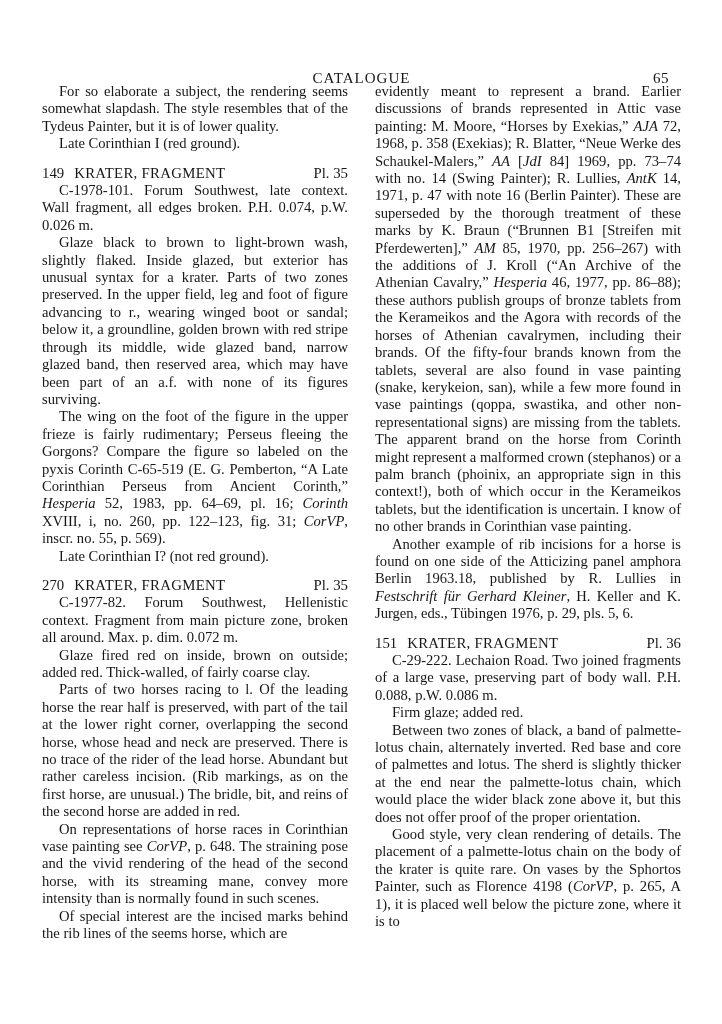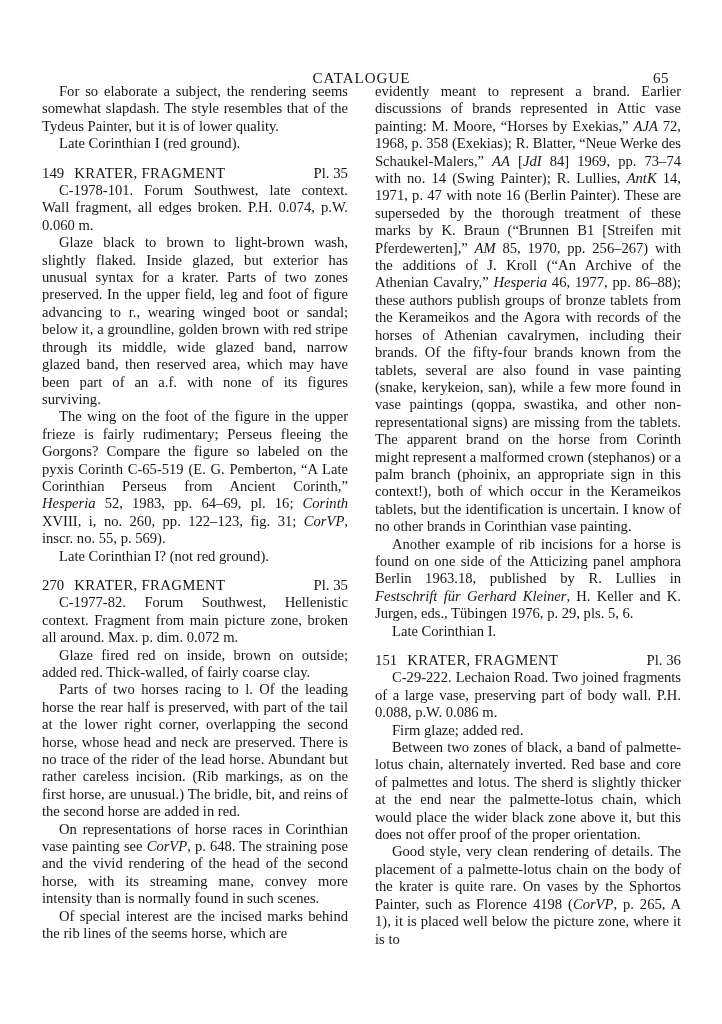--- a/index.html
+++ b/index.html
@@ -72,38 +72,37 @@
     <span class="page-number">65</span>
   </div>
   <div class="columns">
     <div class="column">
         <p class="para indent"><span>For so elaborate a subject, the rendering seems somewhat slapdash. The style resembles that of the Tydeus Painter, but it is of lower quality.</span></p>
         <p class="para indent"><span>Late Corinthian I (red ground).</span></p>
         <div class="entry-heading">
           <span><span class="entry-num">149</span><span class="entry-title">KRATER, FRAGMENT</span></span>
           <span class="entry-plate">Pl. 35</span>
         </div>
-        <p class="para indent"><span>C-1978-101. Forum Southwest, late context. Wall fragment, all edges broken. P.H. 0.074, p.W. 0.060 m.</span></p>
+        <p class="para indent"><span>C-1978-101. Forum Southwest, late context. Wall fragment, all edges broken. P.H. 0.074, p.W. 0.026 m.</span></p>
         <p class="para indent"><span>Glaze black to brown to light-brown wash, slightly flaked. Inside glazed, but exterior has unusual syntax for a krater. Parts of two zones preserved. In the upper field, leg and foot of figure advancing to r., wearing winged boot or sandal; below it, a groundline, golden brown with red stripe through its middle, wide glazed band, narrow glazed band, then reserved area, which may have been part of an a.f. with none of its figures surviving.</span></p>
         <p class="para indent"><span>The wing on the foot of the figure in the upper frieze is fairly rudimentary; Perseus fleeing the Gorgons? Compare the figure so labeled on the pyxis Corinth C-65-519 (E. G. Pemberton, “A Late Corinthian Perseus from Ancient Corinth,” </span><i>Hesperia</i><span> 52, 1983, pp. 64–69, pl. 16; </span><i>Corinth</i><span> XVIII, i, no. 260, pp. 122–123, fig. 31; </span><i>CorVP</i><span>, inscr. no. 55, p. 569).</span></p>
         <p class="para indent"><span>Late Corinthian I? (not red ground).</span></p>
         <div class="entry-heading">
           <span><span class="entry-num">270</span><span class="entry-title">KRATER, FRAGMENT</span></span>
           <span class="entry-plate">Pl. 35</span>
         </div>
         <p class="para indent"><span>C-1977-82. Forum Southwest, Hellenistic context. Fragment from main picture zone, broken all around. Max. p. dim. 0.072 m.</span></p>
         <p class="para indent"><span>Glaze fired red on inside, brown on outside; added red. Thick-walled, of fairly coarse clay.</span></p>
         <p class="para indent"><span>Parts of two horses racing to l. Of the leading horse the rear half is preserved, with part of the tail at the lower right corner, overlapping the second horse, whose head and neck are preserved. There is no trace of the rider of the lead horse. Abundant but rather careless incision. (Rib markings, as on the first horse, are unusual.) The bridle, bit, and reins of the second horse are added in red.</span></p>
         <p class="para indent"><span>On representations of horse races in Corinthian vase painting see </span><i>CorVP</i><span>, p. 648. The straining pose and the vivid rendering of the head of the second horse, with its streaming mane, convey more intensity than is normally found in such scenes.</span></p>
         <p class="para indent"><span>Of special interest are the incised marks behind the rib lines of the seems horse, which are</span></p>
       </div>
     <div class="column">
         <p class="para"><span>evidently meant to represent a brand. Earlier discussions of brands represented in Attic vase painting: M. Moore, “Horses by Exekias,” </span><i>AJA</i><span> 72, 1968, p. 358 (Exekias); R. Blatter, “Neue Werke des Schaukel-Malers,” </span><i>AA</i><span> [</span><i>JdI</i><span> 84] 1969, pp. 73–74 with no. 14 (Swing Painter); R. Lullies, </span><i>AntK</i><span> 14, 1971, p. 47 with note 16 (Berlin Painter). These are superseded by the thorough treatment of these marks by K. Braun (“Brunnen B1 [Streifen mit Pferdewerten],” </span><i>AM</i><span> 85, 1970, pp. 256–267) with the additions of J. Kroll (“An Archive of the Athenian Cavalry,” </span><i>Hesperia</i><span> 46, 1977, pp. 86–88); these authors publish groups of bronze tablets from the Kerameikos and the Agora with records of the horses of Athenian cavalrymen, including their brands. Of the fifty-four brands known from the tablets, several are also found in vase painting (snake, kerykeion, san), while a few more found in vase paintings (qoppa, swastika, and other non-representational signs) are missing from the tablets. The apparent brand on the horse from Corinth might represent a malformed crown (stephanos) or a palm branch (phoinix, an appropriate sign in this context!), both of which occur in the Kerameikos tablets, but the identification is uncertain. I know of no other brands in Corinthian vase painting.</span></p>
         <p class="para indent"><span>Another example of rib incisions for a horse is found on one side of the Atticizing panel amphora Berlin 1963.18, published by R. Lullies in </span><i>Festschrift für Gerhard Kleiner</i><span>, H. Keller and K. Jurgen, eds., Tübingen 1976, p. 29, pls. 5, 6.</span></p>
-        <p class="para indent"><span>Late Corinthian I.</span></p>
         <div class="entry-heading">
           <span><span class="entry-num">151</span><span class="entry-title">KRATER, FRAGMENT</span></span>
           <span class="entry-plate">Pl. 36</span>
         </div>
         <p class="para indent"><span>C-29-222. Lechaion Road. Two joined fragments of a large vase, preserving part of body wall. P.H. 0.088, p.W. 0.086 m.</span></p>
         <p class="para indent"><span>Firm glaze; added red.</span></p>
         <p class="para indent"><span>Between two zones of black, a band of palmette-lotus chain, alternately inverted. Red base and core of palmettes and lotus. The sherd is slightly thicker at the end near the palmette-lotus chain, which would place the wider black zone above it, but this does not offer proof of the proper orientation.</span></p>
         <p class="para indent"><span>Good style, very clean rendering of details. The placement of a palmette-lotus chain on the body of the krater is quite rare. On vases by the Sphortos Painter, such as Florence 4198 (</span><i>CorVP</i><span>, p. 265, A 1), it is placed well below the picture zone, where it is to</span></p>
       </div>
   </div>

